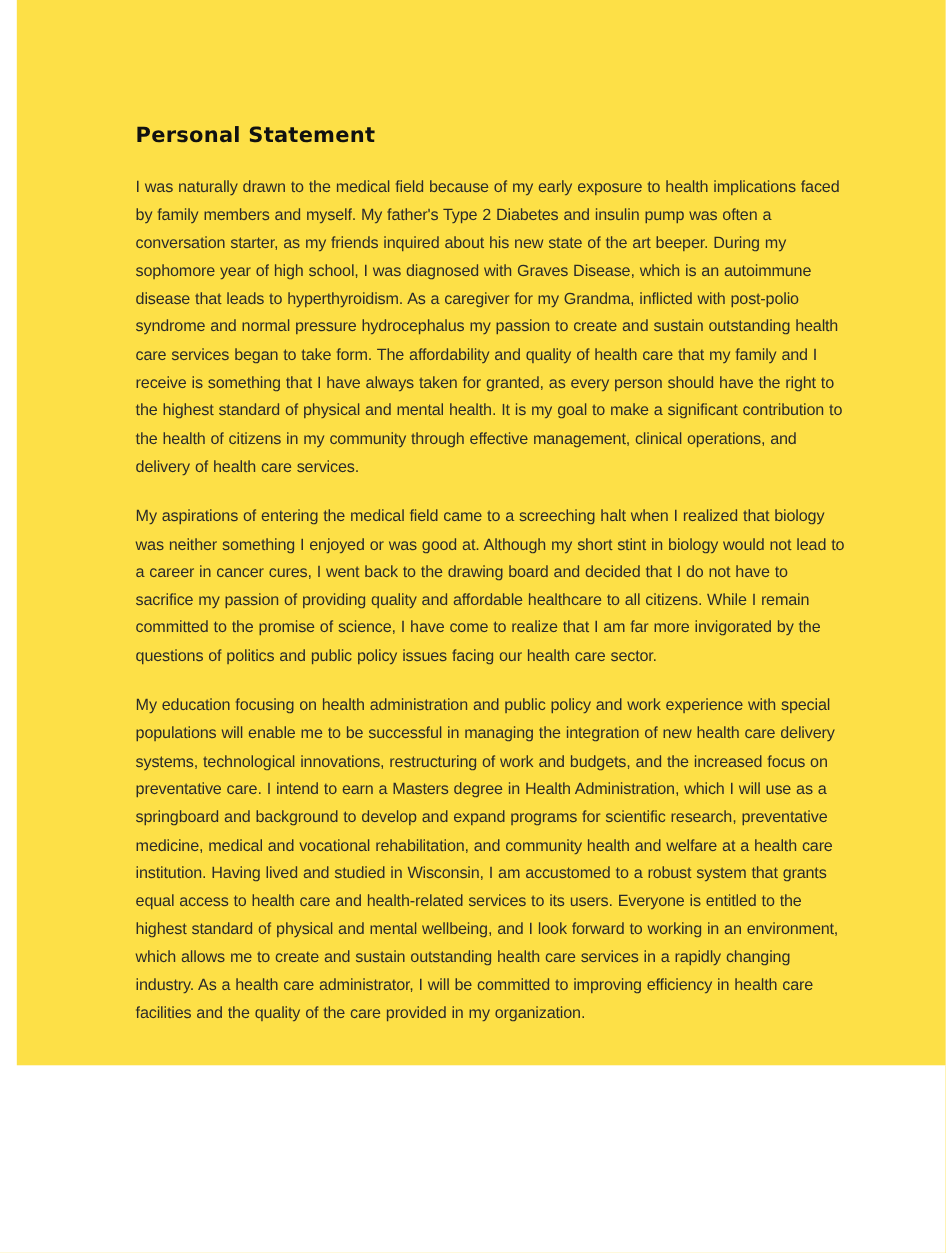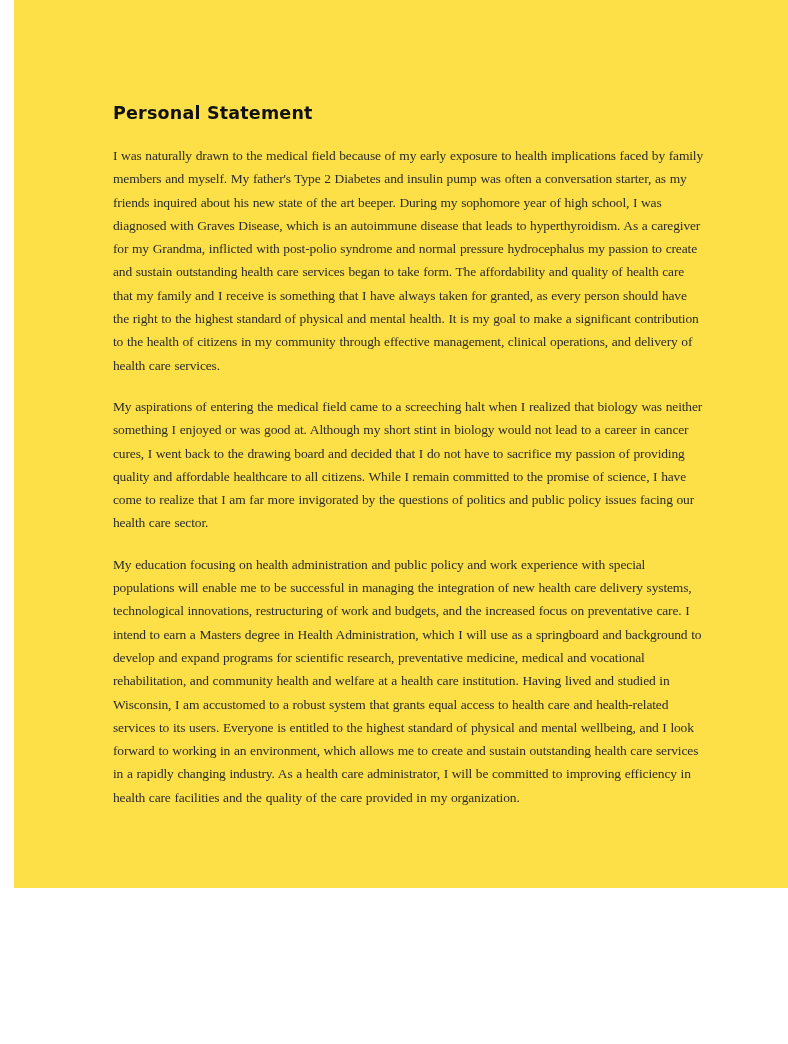--- a/index.html
+++ b/index.html
@@ -24,21 +24,21 @@
   .doc-title {
     font-family: "DejaVu Sans", "Liberation Sans", sans-serif;
     font-size: 17.5px;
     font-weight: bold;
     color: #111111;
     letter-spacing: 0.2px;
     line-height: 21px;
     margin: 0 0 20px 0;
   }
   .para {
-    font-family: Liberation Serif, serif;
+    font-family: Liberation Sans, sans-serif;
     font-size: 13.5px;
     letter-spacing: -0.15px;
     word-spacing: 0.5px;
     color: #2b2b2b;
     line-height: 23.3px;
     text-align: left;
     margin: 0 0 18px 0;
   }
   .para:last-child {
     margin-bottom: 0;

